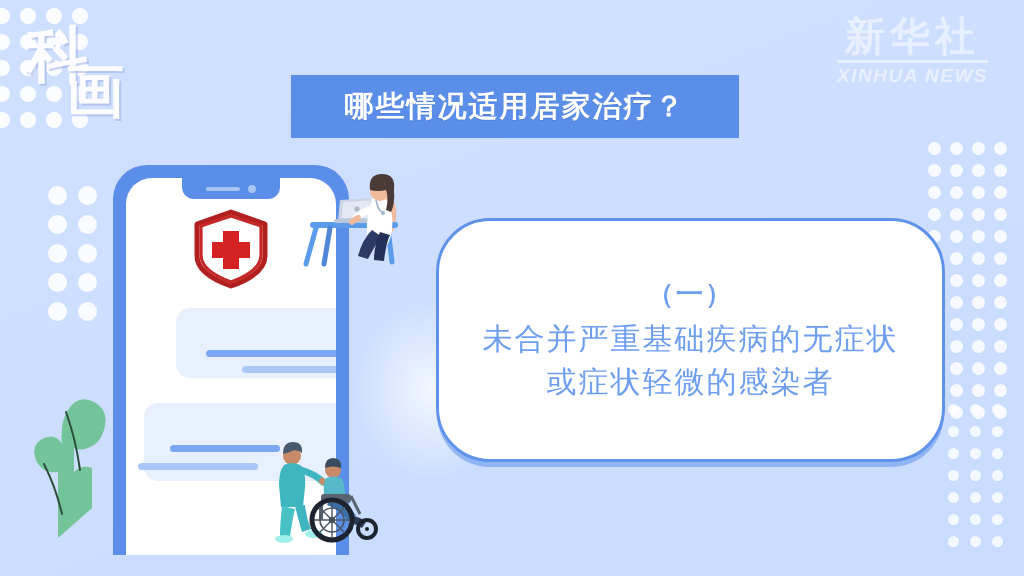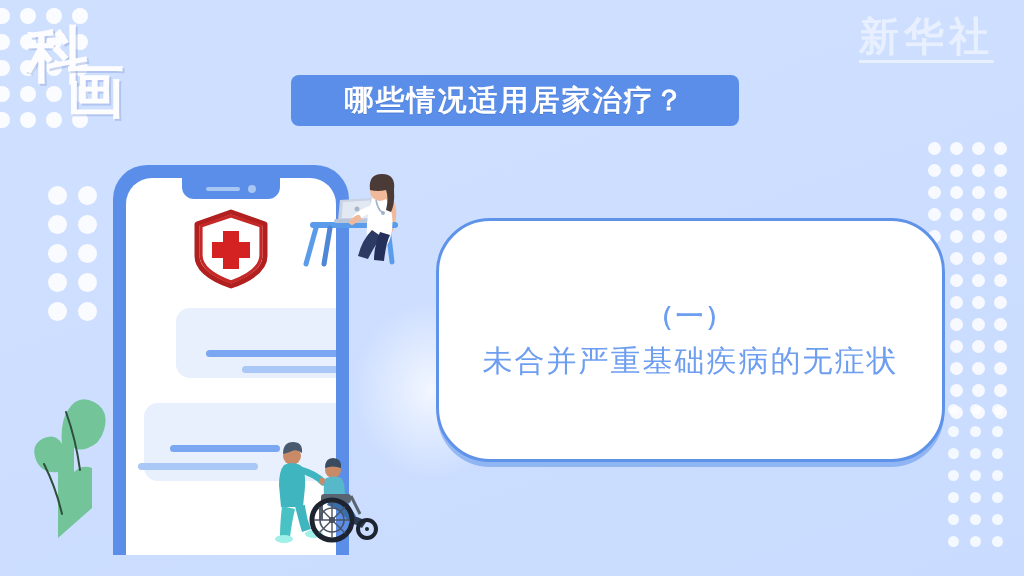--- a/index.html
+++ b/index.html
@@ -38,35 +38,35 @@
   #logo .glyph{
     font-family:"DejaVu Sans","Liberation Sans",sans-serif;
     font-weight:700;color:#fdfdff;line-height:1;
     text-shadow:2px 2px 0 rgba(140,165,220,.45);
     position:absolute;
   }
   #logo .g1{font-size:62px;left:0;top:6px;letter-spacing:-4px;}
   #logo .g2{font-size:58px;left:40px;top:44px;}
 
   
-  #watermark{position:absolute;right:30px;top:16px;text-align:center;
+  #watermark{position:absolute;right:36px;top:16px;text-align:center;
     color:#ffffff;opacity:.55;}
   #watermark .cn{
     font-family:"DejaVu Sans","Liberation Sans",sans-serif;
     font-size:40px;font-weight:700;letter-spacing:5px;line-height:1;
     display:block;}
   #watermark .divider{display:block;height:3px;background:#fff;margin:4px 0 3px;}
   #watermark .en{
     font-family:"Liberation Sans",sans-serif;font-size:19px;font-weight:700;
     font-style:italic;letter-spacing:1.5px;display:block;line-height:1;}
 
   
   #title-banner{
-    position:absolute;left:291px;top:75px;width:448px;height:51px;
-    background:#5b8ee8;display:flex;align-items:center;justify-content:center;border-radius:8px;
+    position:absolute;left:291px;top:75px;width:448px;height:63px;
+    background:#5b8ee8;display:flex;align-items:center;justify-content:center;
   }
   #title-banner .txt{
     font-family:"DejaVu Sans","Liberation Sans",sans-serif;
     color:#ffffff;font-size:29px;font-weight:700;letter-spacing:2px;
     text-shadow:0 1px 0 rgba(40,80,160,.25);
   }
 
   
   #phone{
     position:absolute;left:113px;top:165px;width:236px;height:390px;
@@ -247,20 +247,21 @@
     </div>
 
   <div id="logo">
     <span class="glyph g1">科</span>
     <span class="glyph g2">画</span>
   </div>
 
   <div id="watermark">
     <span class="cn">新华社</span>
     <span class="divider"></span>
+    <span class="en">XINHUA NEWS</span>
   </div>
 
   <div id="title-banner">
     <span class="txt">哪些情况适用居家治疗？</span>
   </div>
 
   <div id="phone">
     <div class="screen">
       <div class="notch">
         <span class="speaker"></span>
@@ -359,15 +360,16 @@
     <path d="M52 186 L52 120 q-16 2 -22 -12 q-6 -16 8 -22 q12 -5 18 6 q-2 -22 6 -34 q10 -16 26 -8 q16 8 10 28 q-4 14 -16 18 q-8 3 -14 0 l0 24 q8 -8 18 -4 l0 40 Z" fill="#74c49a"></path>
     <path d="M60 60 q10 28 14 58" stroke="#2d4f3c" stroke-width="2" fill="none" stroke-linecap="round"></path>
     <path d="M38 112 q12 24 18 50" stroke="#2d4f3c" stroke-width="2" fill="none" stroke-linecap="round"></path>
   </svg>
 
   <div id="glow"></div>
 
   <div id="info-card">
     <div class="num">（一）</div>
     <div class="line">未合并严重基础疾病的无症状</div>
+    <div class="line">或症状轻微的感染者</div>
   </div>
 
 </div>
 
 </body></html>

